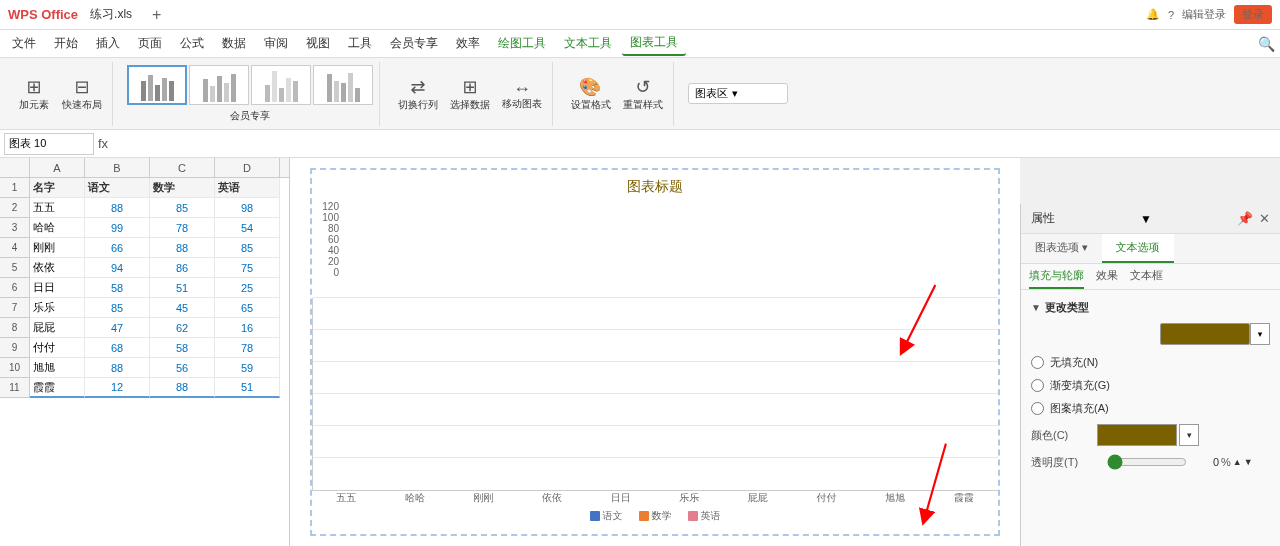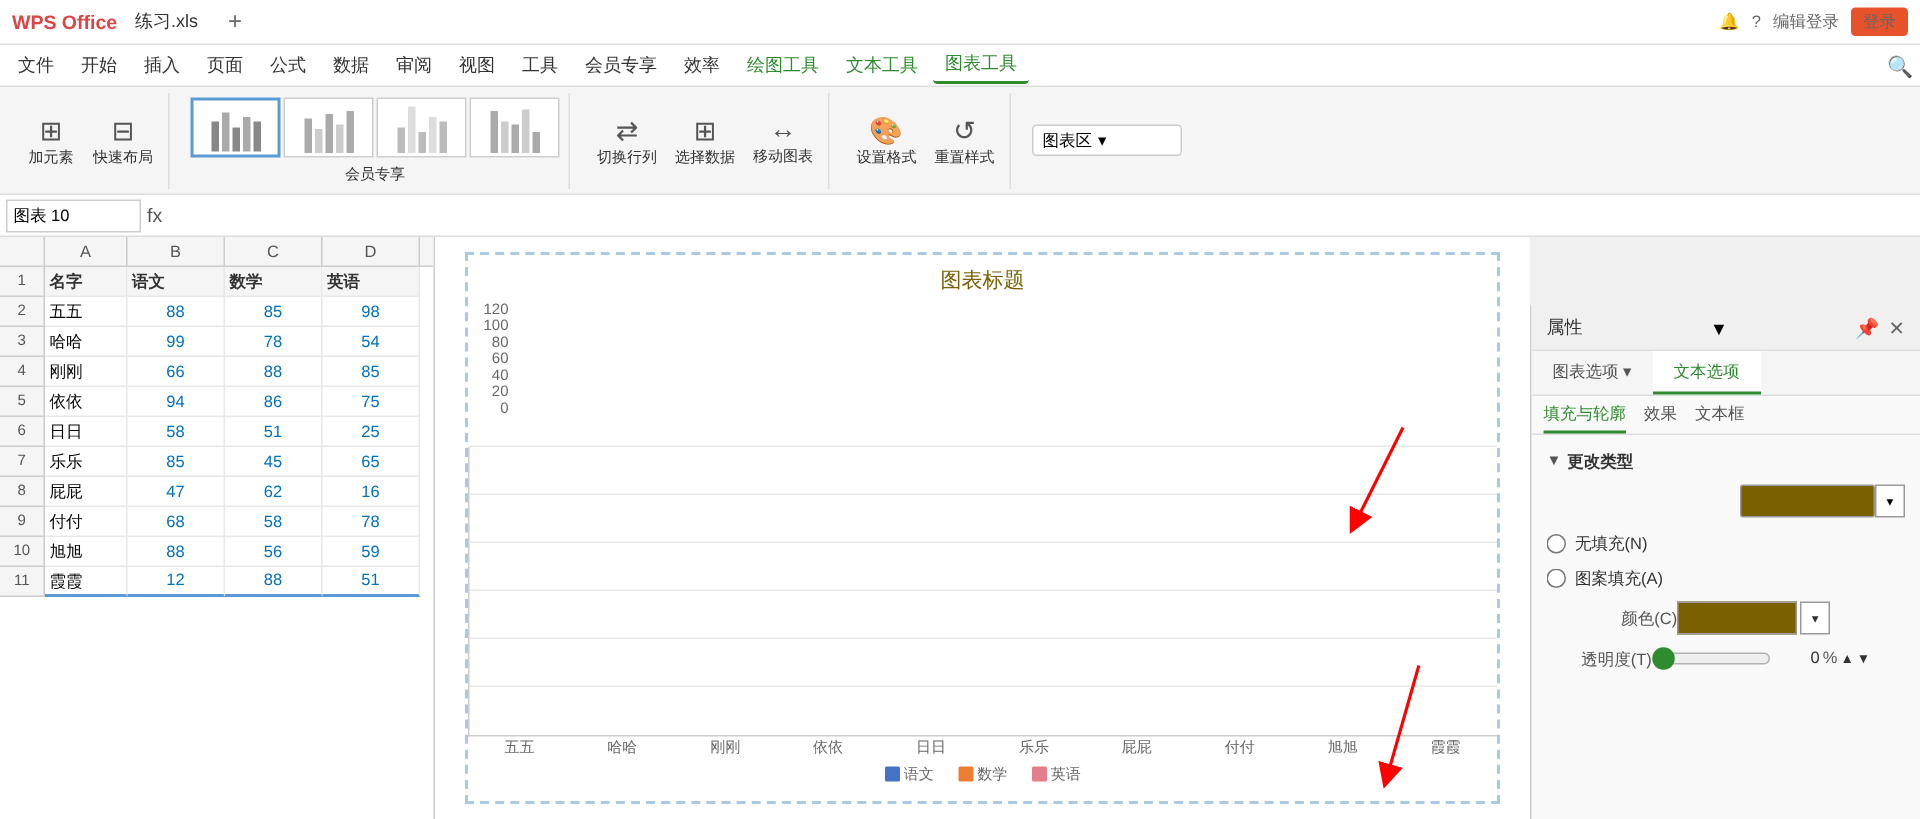--- a/index.html
+++ b/index.html
@@ -398,24 +398,25 @@
       gap: 6px;
       margin-bottom: 8px;
       font-size: 11px;
       color: #333;
       cursor: pointer;
     }
     .radio-option input[type=radio] { accent-color: #2e8b2e; }
     .prop-row {
       display: flex;
       align-items: center;
-      justify-content: center;
+      justify-content: flex-start;
       margin-bottom: 8px;
       font-size: 11px;
       color: #333;
+      gap: 29px;
     }
     .prop-label { color: #555; }
     .prop-value-row {
       display: flex;
       align-items: center;
       gap: 2px;
     }
     .color-swatch-small {
       width: 80px;
       height: 22px;
@@ -815,20 +816,24 @@
         <div class="color-swatch"></div>
         <div class="color-swatch-arrow">▾</div>
       </div>
 
       <div class="radio-option">
         <input type="radio" name="fill" style="">
         <span>无填充(N)</span>
       </div>
       <div class="radio-option">
         <input type="radio" name="fill" style="">
+        <span>渐变填充(G)</span>
+      </div>
+      <div class="radio-option">
+        <input type="radio" name="fill" style="">
         <span>图案填充(A)</span>
       </div>
 
       <div class="prop-row">
         <span class="prop-label">颜色(C)</span>
         <div class="prop-value-row">
           <div class="color-swatch-small"></div>
           <div class="color-swatch-arrow">▾</div>
         </div>
       </div>

